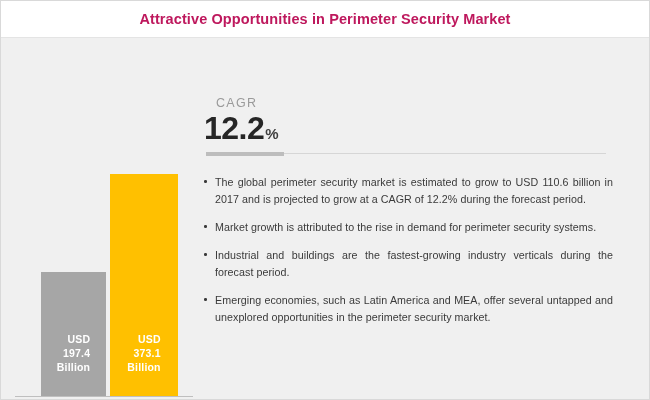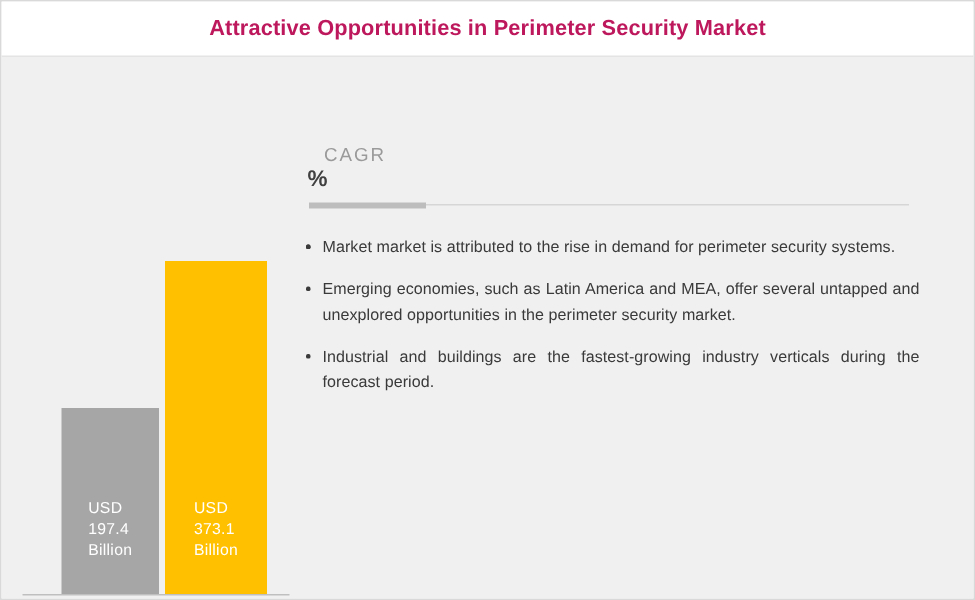--- a/index.html
+++ b/index.html
@@ -86,24 +86,24 @@
     background: #a6a6a6;
   }
   .bar-2022 {
     left: 95px;
     width: 68px;
     height: 222px;
     background: #ffc000;
   }
   .bar-label {
     font-size: 10.5px;
-    font-weight: normal;
+    font-weight: bold;
     color: #ffffff;
     line-height: 14px;
-    text-align: left;
+    text-align: right;
     letter-spacing: 0.2px;
   }
   .axis-line {
     position: absolute;
     left: 0;
     top: 268px;
     width: 178px;
     height: 1px;
     background: #bfbfbf;
   }
@@ -224,46 +224,48 @@
 
       <div class="axis-line"></div>
 
     </div>
 
     <div class="right-col">
 
       <div class="cagr-label">CAGR</div>
 
       <div class="cagr-value-row">
+        <span class="cagr-number">12.2</span>
         <span class="cagr-pct">%</span>
       </div>
 
       <div class="divider">
         <div class="divider-thick"></div>
         <div class="divider-thin"></div>
       </div>
 
       <div class="bullets">
 
         <div class="bullet-item">
           <span class="bullet-dot"></span>
-        </div>
-
-        <div class="bullet-item">
-          <span class="bullet-dot"></span>
-          <span>Market market is attributed to the rise in demand for perimeter security systems.</span>
+          <span>The global perimeter security market is estimated to grow to USD 110.6 billion in 2017 and is projected to grow at a CAGR of 12.2% during the forecast period.</span>
+        </div>
+
+        <div class="bullet-item">
+          <span class="bullet-dot"></span>
+          <span>Market growth is attributed to the rise in demand for perimeter security systems.</span>
+        </div>
+
+        <div class="bullet-item">
+          <span class="bullet-dot"></span>
+          <span>Industrial and buildings are the fastest-growing industry verticals during the forecast period.</span>
         </div>
 
         <div class="bullet-item">
           <span class="bullet-dot"></span>
           <span>Emerging economies, such as Latin America and MEA, offer several untapped and unexplored opportunities in the perimeter security market.</span>
-        </div>
-
-        <div class="bullet-item">
-          <span class="bullet-dot"></span>
-          <span>Industrial and buildings are the fastest-growing industry verticals during the forecast period.</span>
         </div>
 
       </div>
     </div>
 
   </div>
 </div>
 
 </body></html>

